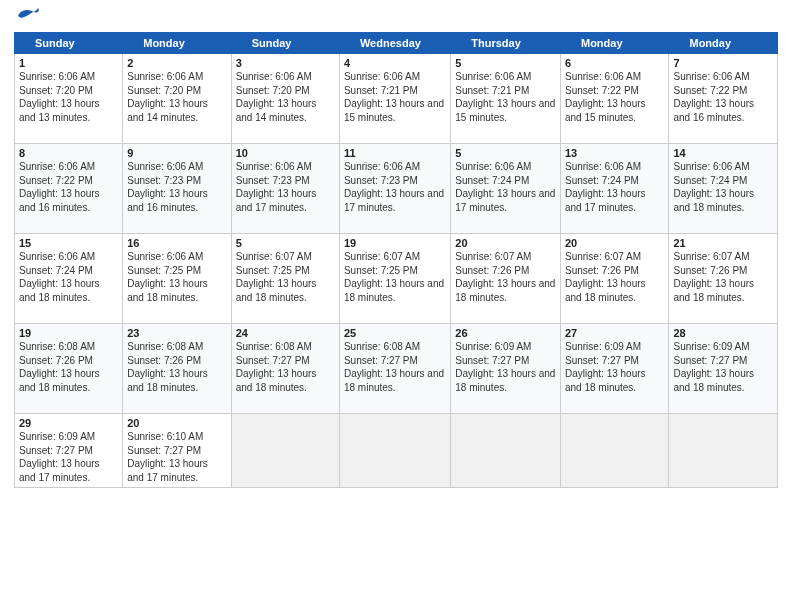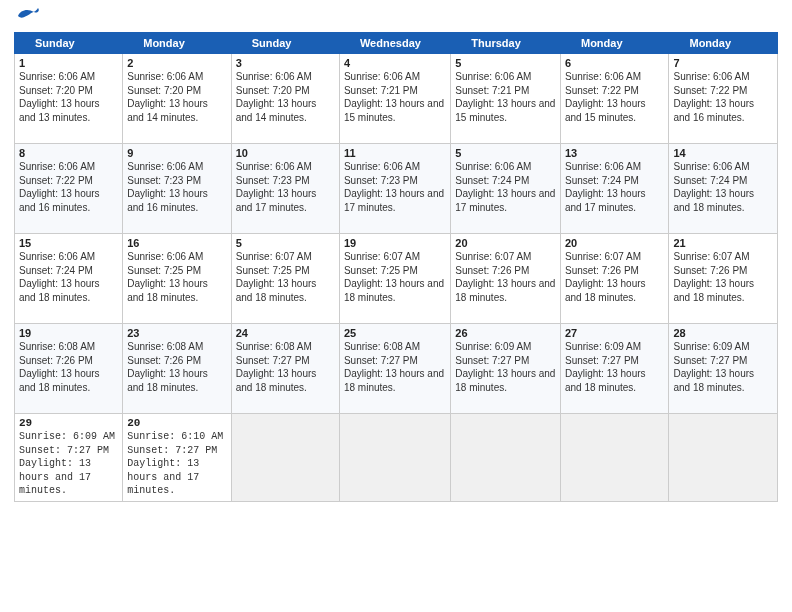--- a/index.html
+++ b/index.html
@@ -70,21 +70,20 @@
     .calendar td {
       border: 1px solid #ccc;
       vertical-align: top;
       padding: 3px 4px;
       width: 113px;
       height: 90px;
       background: #fff;
     }
     .calendar tr:last-child td {
       height: 70px;
-      font-family: Liberation Mono, monospace;
     }
     .calendar td.empty {
       background: #f0f0f0;
     }
     .day-num {
       font-size: 11px;
       font-weight: bold;
       color: #222;
       margin-bottom: 1px;
     }

